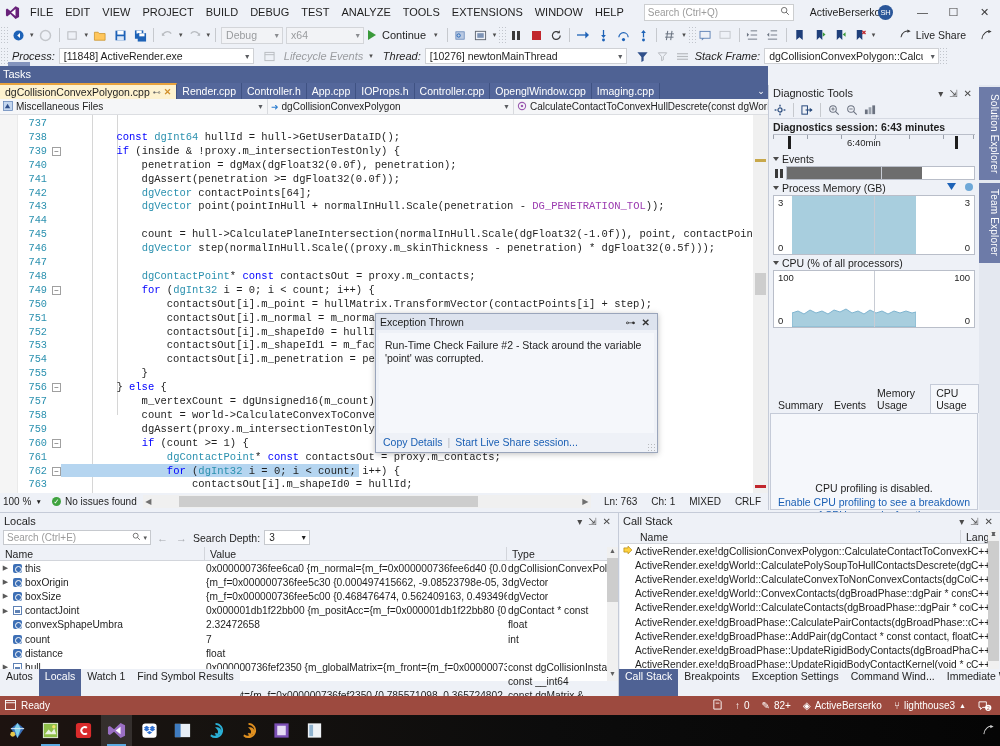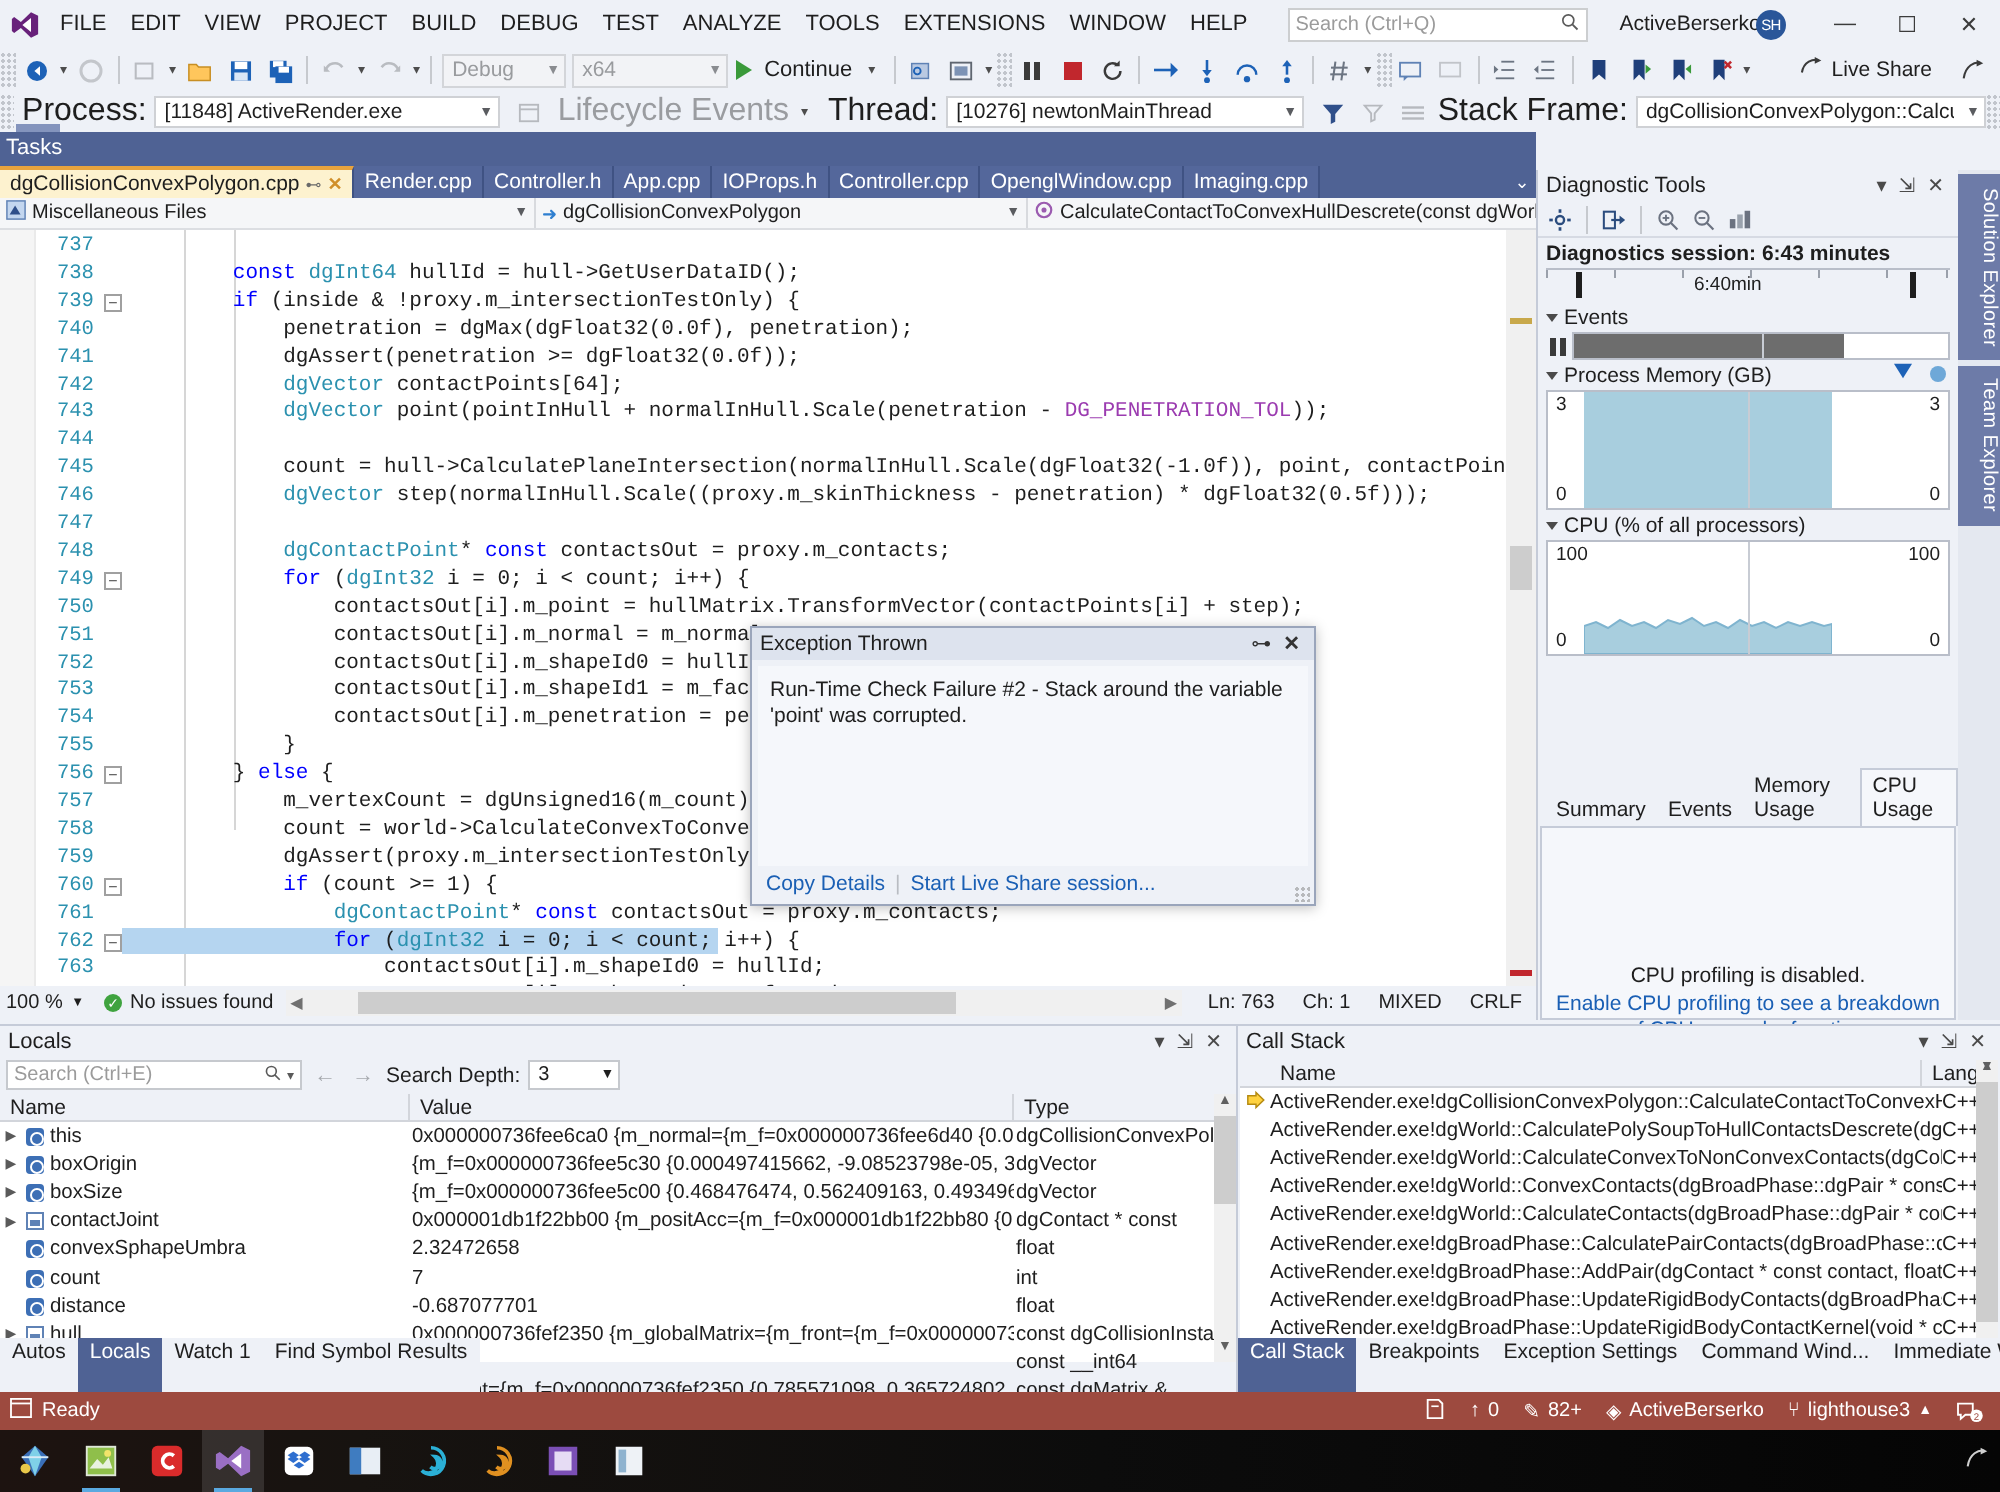--- a/index.html
+++ b/index.html
@@ -85,21 +85,21 @@
   .tri-right { width:0;height:0;border-left:8px solid #3a9a3a;border-top:5px solid transparent;border-bottom:5px solid transparent; }
   .live-share { position:absolute; right:34px; top:0; height:22px; display:flex;
     align-items:center; gap:4px; font-size:10.5px; color:#1e1e1e; }
   .ls-end { position:absolute; right:8px; top:0; height:22px; display:flex; align-items:center; }
 
   
   .dbgbar {
     position:absolute; top:46px; left:0; width:1000px; height:20px;
     background:#eef1f7; display:flex; align-items:center;
   }
-  .dbg-label { font-size:16px; color:#1e1e1e; padding:0 4px; white-space:nowrap; }
+  .dbg-label { font-size:11px; color:#1e1e1e; padding:0 4px; white-space:nowrap;font-style:italic; }
   .dbg-label.dim { color:#9a9ca0; }
   .dbg-combo { height:16px; background:#ffffff; border:1px solid #cfd1d5;
     display:flex; align-items:center; padding:0 2px 0 4px; font-size:10.5px; color:#1e1e1e; }
   .dbg-combo .cv { flex:1; white-space:nowrap; overflow:hidden; }
   .dbg-combo .ca { font-size:7px; color:#5a5c60; padding-left:6px; }
 
   
   .tasks-strip {
     position:absolute; top:66px; left:0; width:768px; height:17px;
     background:#4f6294; color:#ffffff; font-size:11px;
@@ -1003,21 +1003,20 @@
             </div>
             <div style="width: 302px;">7</div>
             <div style="flex: 1 1 0%;">int</div>
           </div>
           <div class="grow">
             <div class="c-name" style="width: 205px;">
               <span class="exp-tri"></span>
               <span class="ico-bl"></span>
               <span>distance</span>
             </div>
-            <div style="width: 302px;">-0.687077701</div>
             <div style="flex: 1 1 0%;">float</div>
           </div>
           <div class="grow">
             <div class="c-name" style="width: 205px;">
               <span class="exp-tri">▶</span>
               <span class="ico-sq"></span>
               <span>hull</span>
             </div>
             <div style="width: 302px;">0x000000736fef2350 {m_globalMatrix={m_front={m_f=0x000000736fef2350 (0.78...</div>
             <div style="flex: 1 1 0%;">const dgCollisionInstanc...</div>

